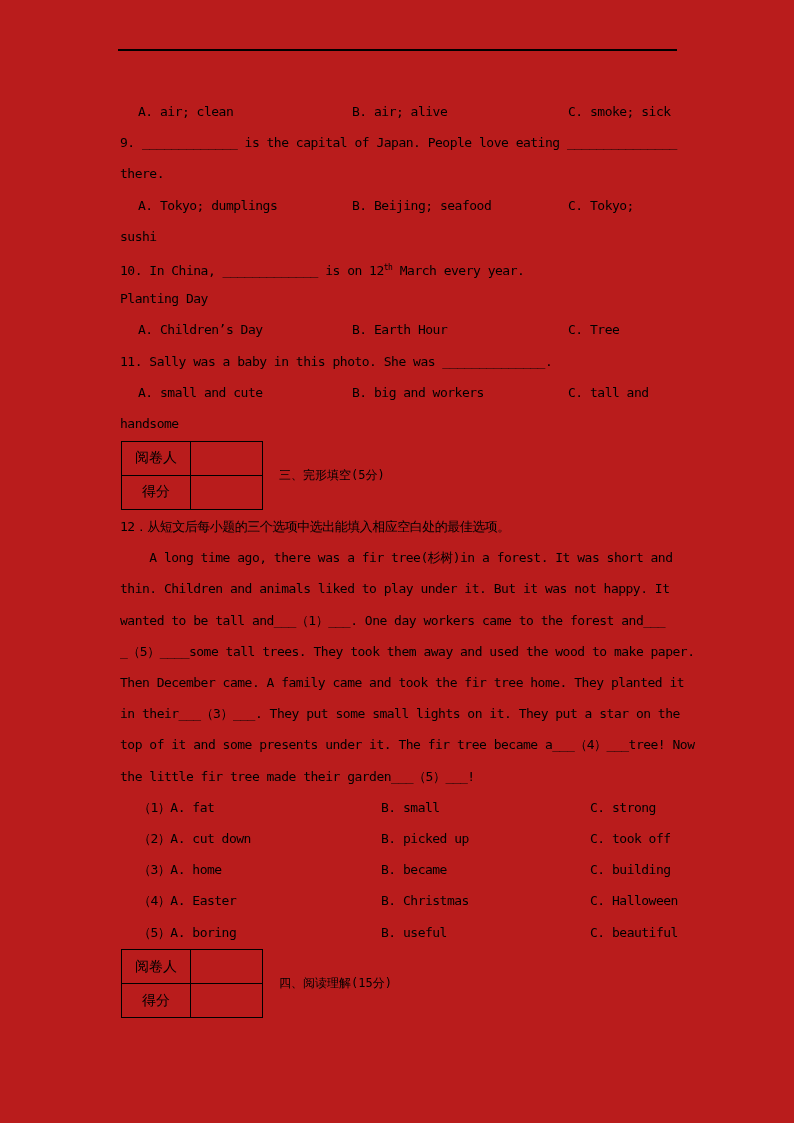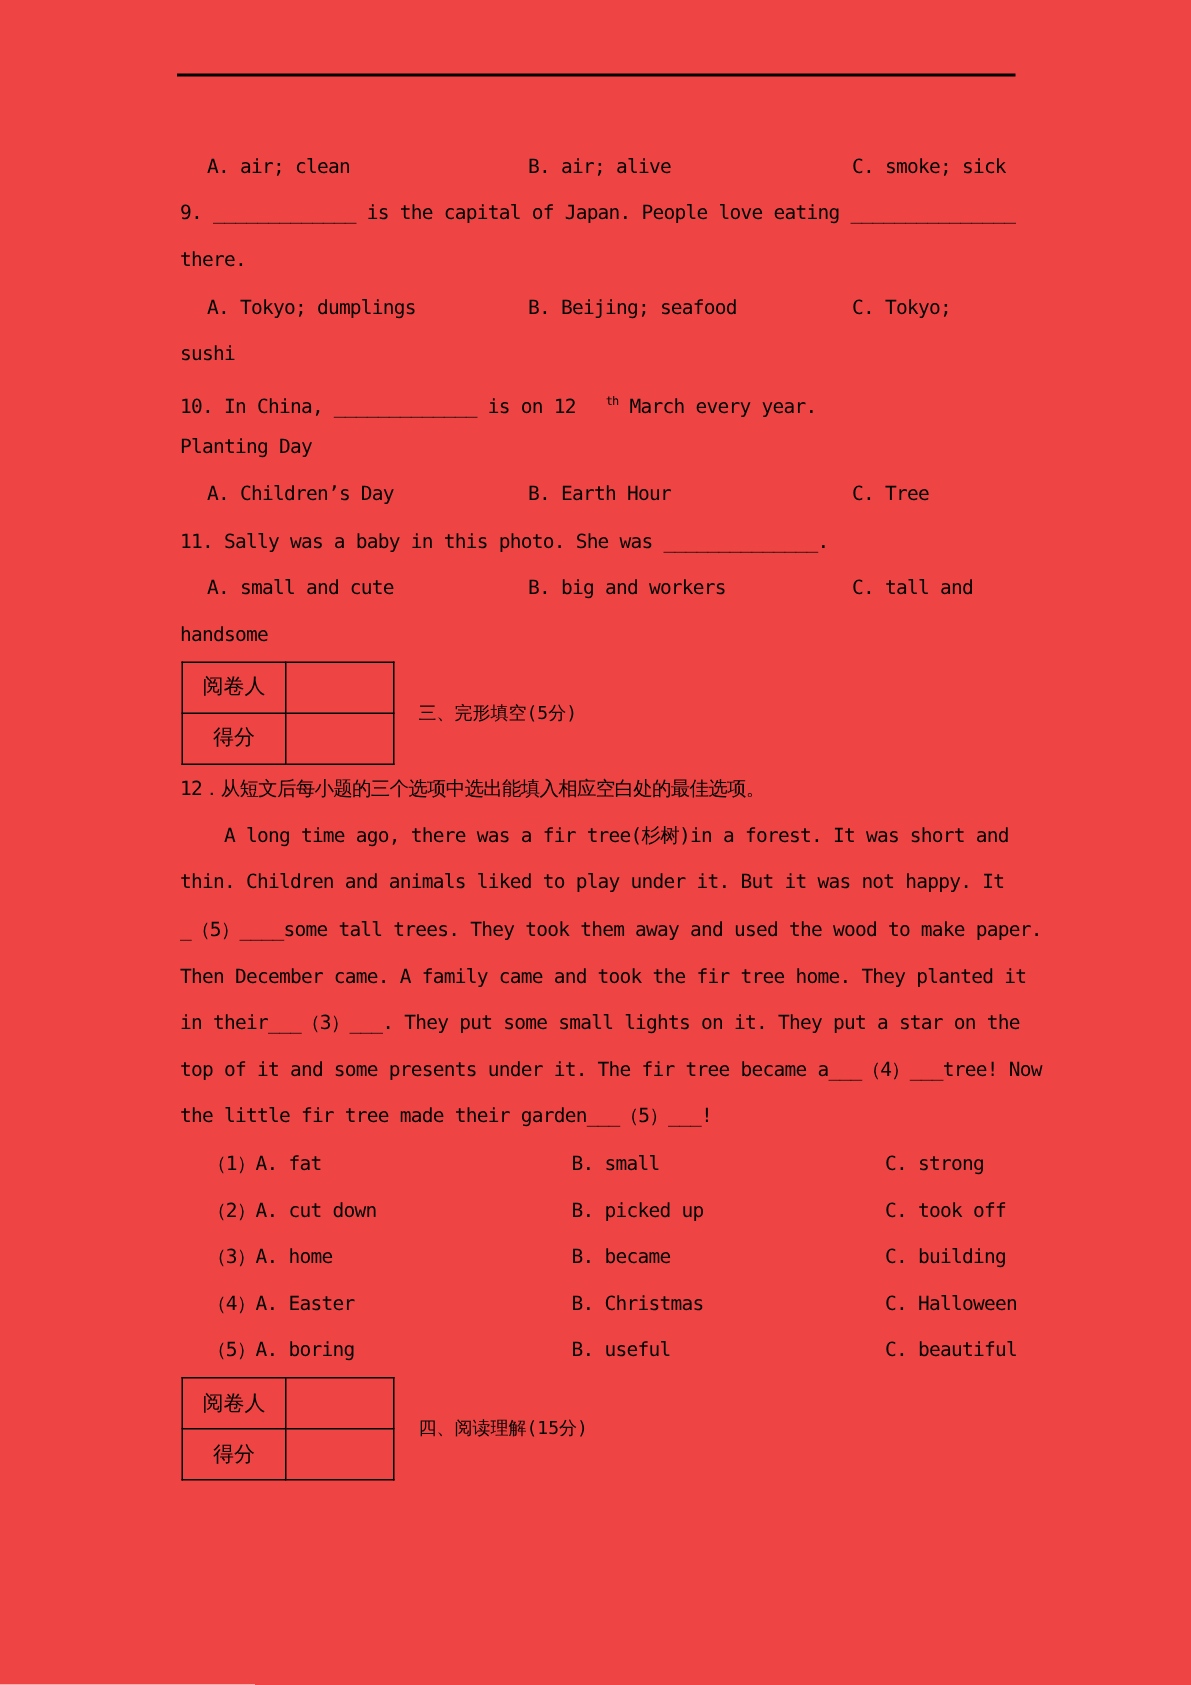--- a/index.html
+++ b/index.html
@@ -1,19 +1,19 @@
 <!DOCTYPE html>
 <html><head>
 <meta charset="utf-8">
 <style>
   html,body { margin:0; padding:0; background:#fff; }
   .page {
     position:relative;
     width:794px; height:1123px;
-    background:#ef4444;
+    background:#b91c1c;
     color:#000;
     font-family:"DejaVu Sans Mono","Liberation Mono",monospace;
     overflow:hidden;
   }
   .top-rule {
     position:absolute; left:118px; top:49px;
     width:559px; height:2px; background:#000;
   }
   .content {
     position:absolute; left:120px; top:0;
@@ -24,21 +24,21 @@
     font-size:13px; letter-spacing:-0.5px;
     white-space:pre;
   }
   .optrow { position:relative; }
   .optrow span { position:absolute; top:0; white-space:pre; }
   .optrow .oA { left:18px; }
   .optrow .oB { left:232px; }
   .optrow .oC { left:448px; }
   .optrow.cloze .oB { left:261px; }
   .optrow.cloze .oC { left:470px; }
-  sup { font-size:8px; letter-spacing:-0.5px; vertical-align:super;margin-left:20px; }
+  sup { font-size:8px; letter-spacing:-0.5px; vertical-align:super; }
   .grader-row {
     display:flex; align-items:center;
     height:72px;
   }
   table.grader { border-collapse:collapse; margin-left:1px; }
   table.grader td {
     border:1.5px solid #000;
     height:33px; padding:0;
     text-align:center; vertical-align:middle;
     font-size:14px; letter-spacing:0;
@@ -102,20 +102,21 @@
         </tr>
       </tbody>
         </table>
       <div class="sec-title">三、完形填空(5分)</div>
     </div>
 
     <div class="line">12．从短文后每小题的三个选项中选出能填入相应空白处的最佳选项。</div>
 
     <div class="line">    A long time ago, there was a fir tree(杉树)in a forest. It was short and</div>
     <div class="line">thin. Children and animals liked to play under it. But it was not happy. It</div>
+    <div class="line">wanted to be tall and___（1）___. One day workers came to the forest and___</div>
     <div class="line">_（5）____some tall trees. They took them away and used the wood to make paper.</div>
     <div class="line">Then December came. A family came and took the fir tree home. They planted it</div>
     <div class="line">in their___（3）___. They put some small lights on it. They put a star on the</div>
     <div class="line">top of it and some presents under it. The fir tree became a___（4）___tree! Now</div>
     <div class="line">the little fir tree made their garden___（5）___!</div>
 
     <div class="line optrow cloze">
       <span class="oA">（1）A. fat</span>
       <span class="oB">B. small</span>
       <span class="oC">C. strong</span>

